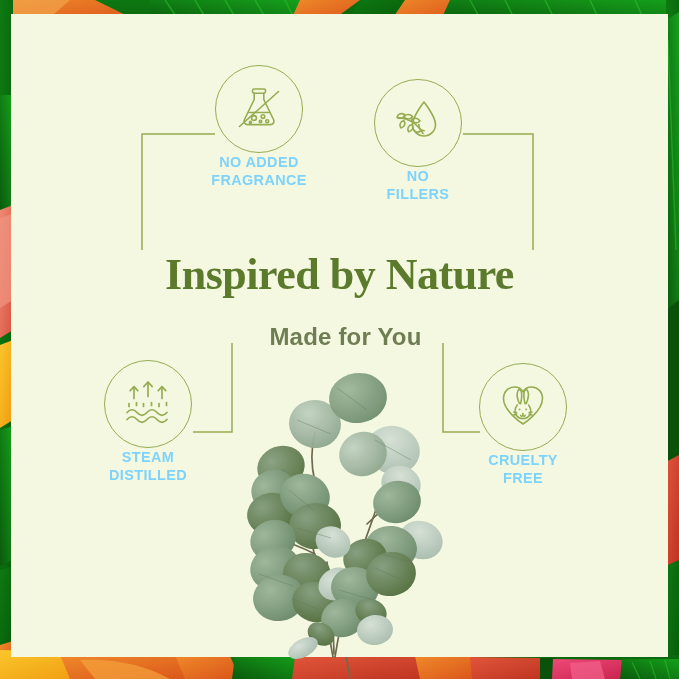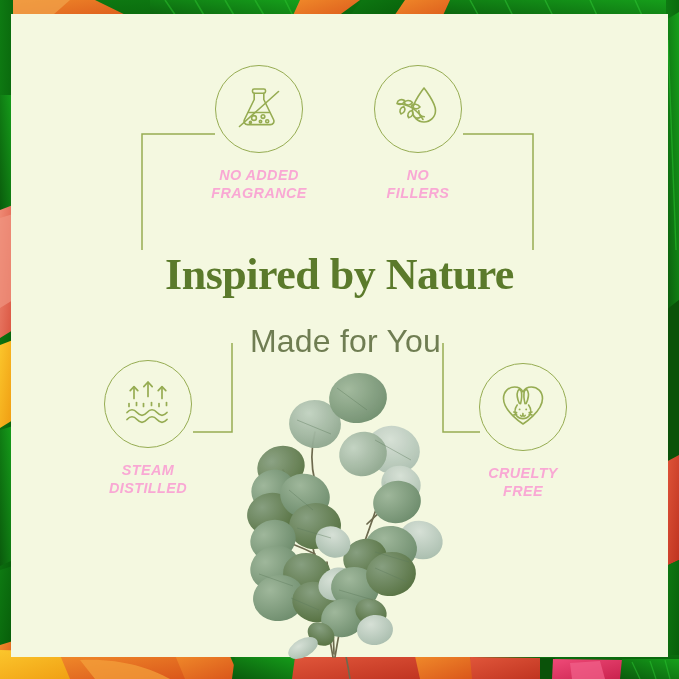--- a/index.html
+++ b/index.html
@@ -26,45 +26,43 @@
   
   .badge{position:absolute;width:150px;text-align:center;}
   .circle{
     width:88px;height:88px;border-radius:50%;
     border:1.7px solid #96ac52;
     margin:0 auto;
     display:flex;align-items:center;justify-content:center;
     box-sizing:border-box;
   }
   .blabel{
-    margin-top:13px;
     font-size:14.4px;font-weight:bold;letter-spacing:.4px;
-    line-height:1.25;color:#f9a8d4;
+    line-height:1.25;color:#7dd3fc;
     white-space:pre-line;
-    font-style:italic;
   }
 
   #badge-fragrance{left:184px;top:65px;}
-  #badge-fillers  {left:343px;top:65px;}
+  #badge-fillers  {left:343px;top:79px;}
   #badge-steam    {left:73px; top:360px;}
   #badge-cruelty  {left:448px;top:363px;}
 
   
   .headline{
     position:absolute;left:0;right:0;top:253px;text-align:center;
     font-family:"Liberation Serif", serif;
     font-weight:bold;
     font-size:44px;
     line-height:1;
     color:#5b7a2b;
     letter-spacing:-0.5px;
   }
   .subhead{
     position:absolute;left:12px;right:0;top:323px;text-align:center;
-    font-size:32px;color:#6f7d52;font-weight:normal;
+    font-size:24px;color:#6f7d52;font-weight:bold;
     letter-spacing:.2px;
   }
 
   
   .plant{position:absolute;left:215px;top:362px;width:250px;height:300px;}
   .plant svg{display:block;}
 </style>
 </head>
 <body>
 

